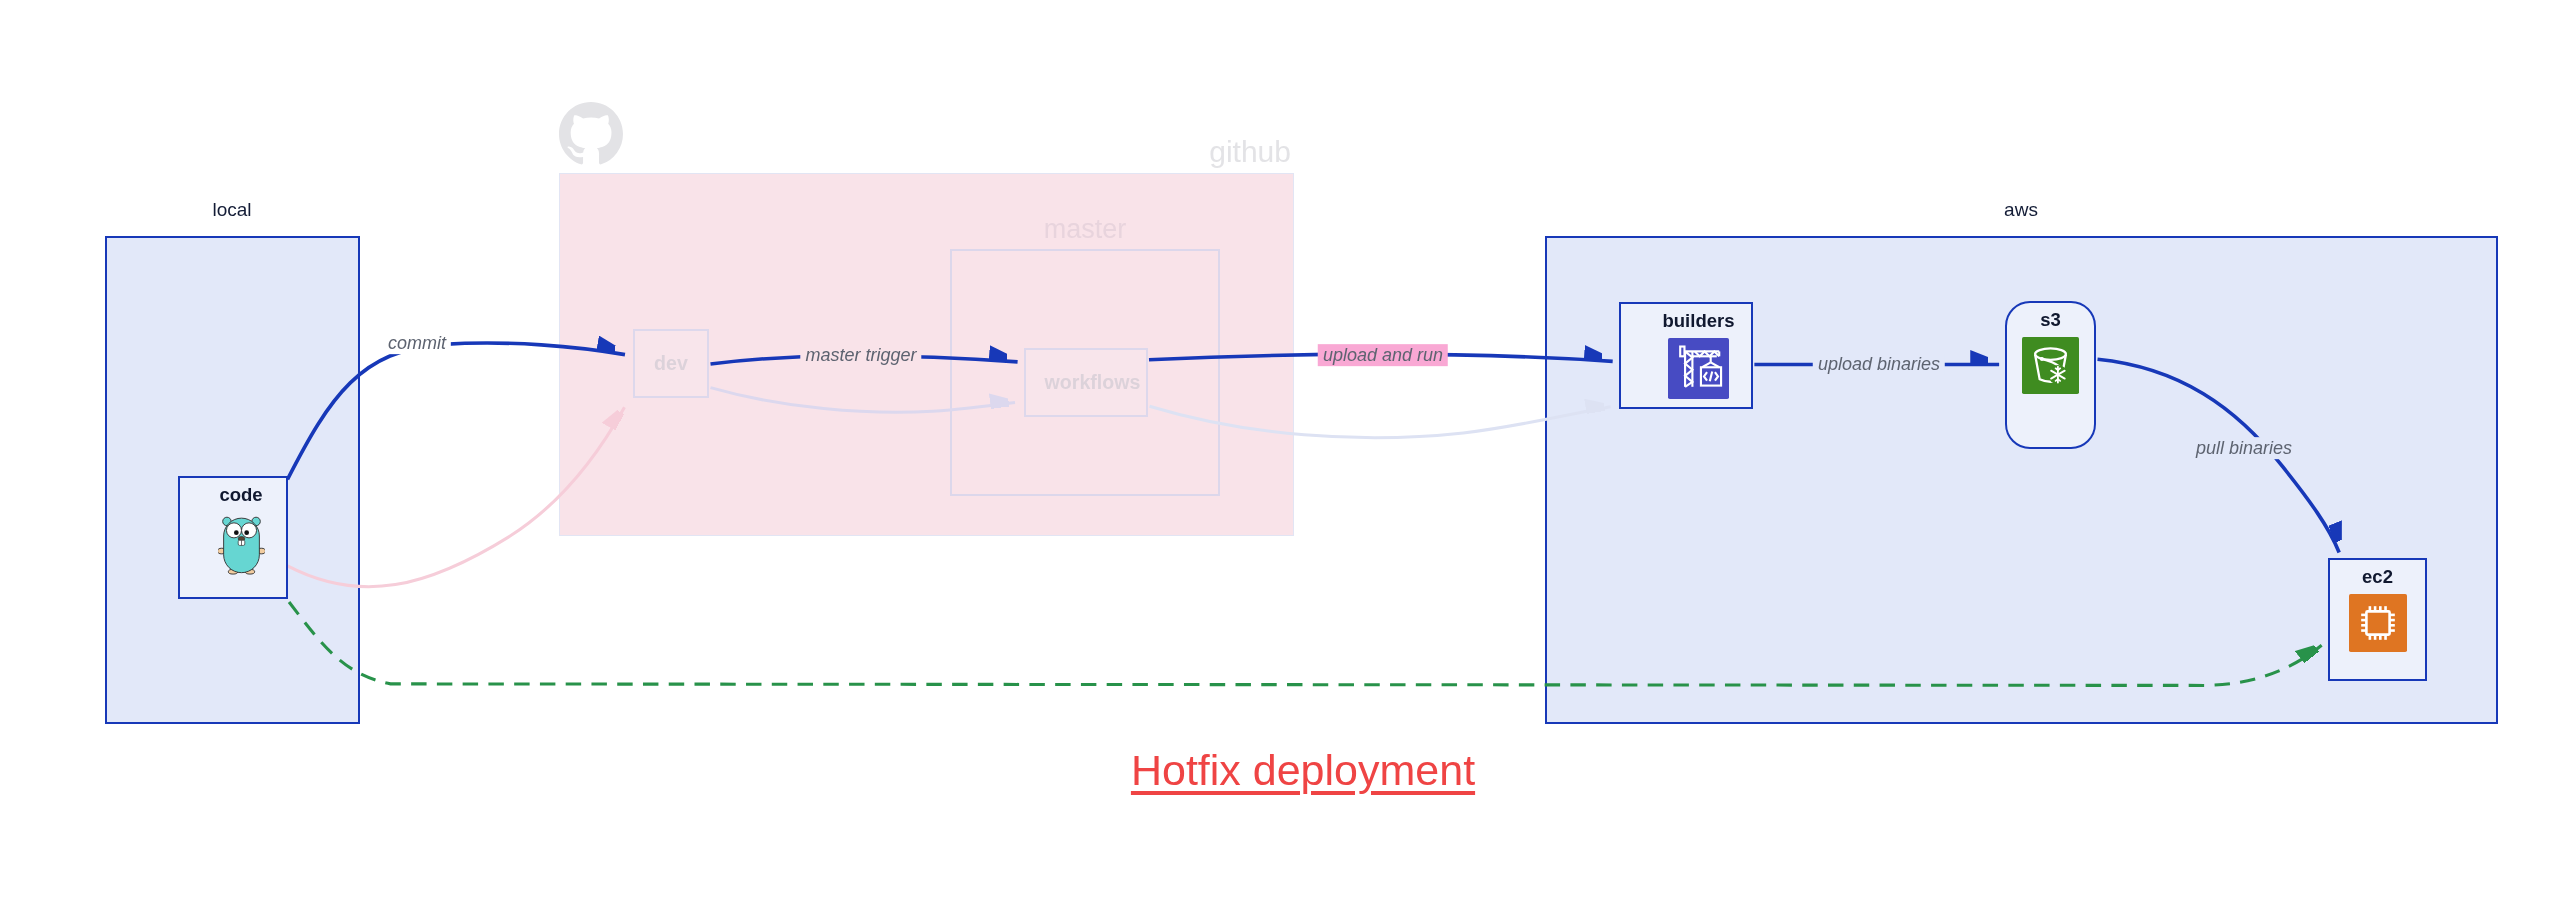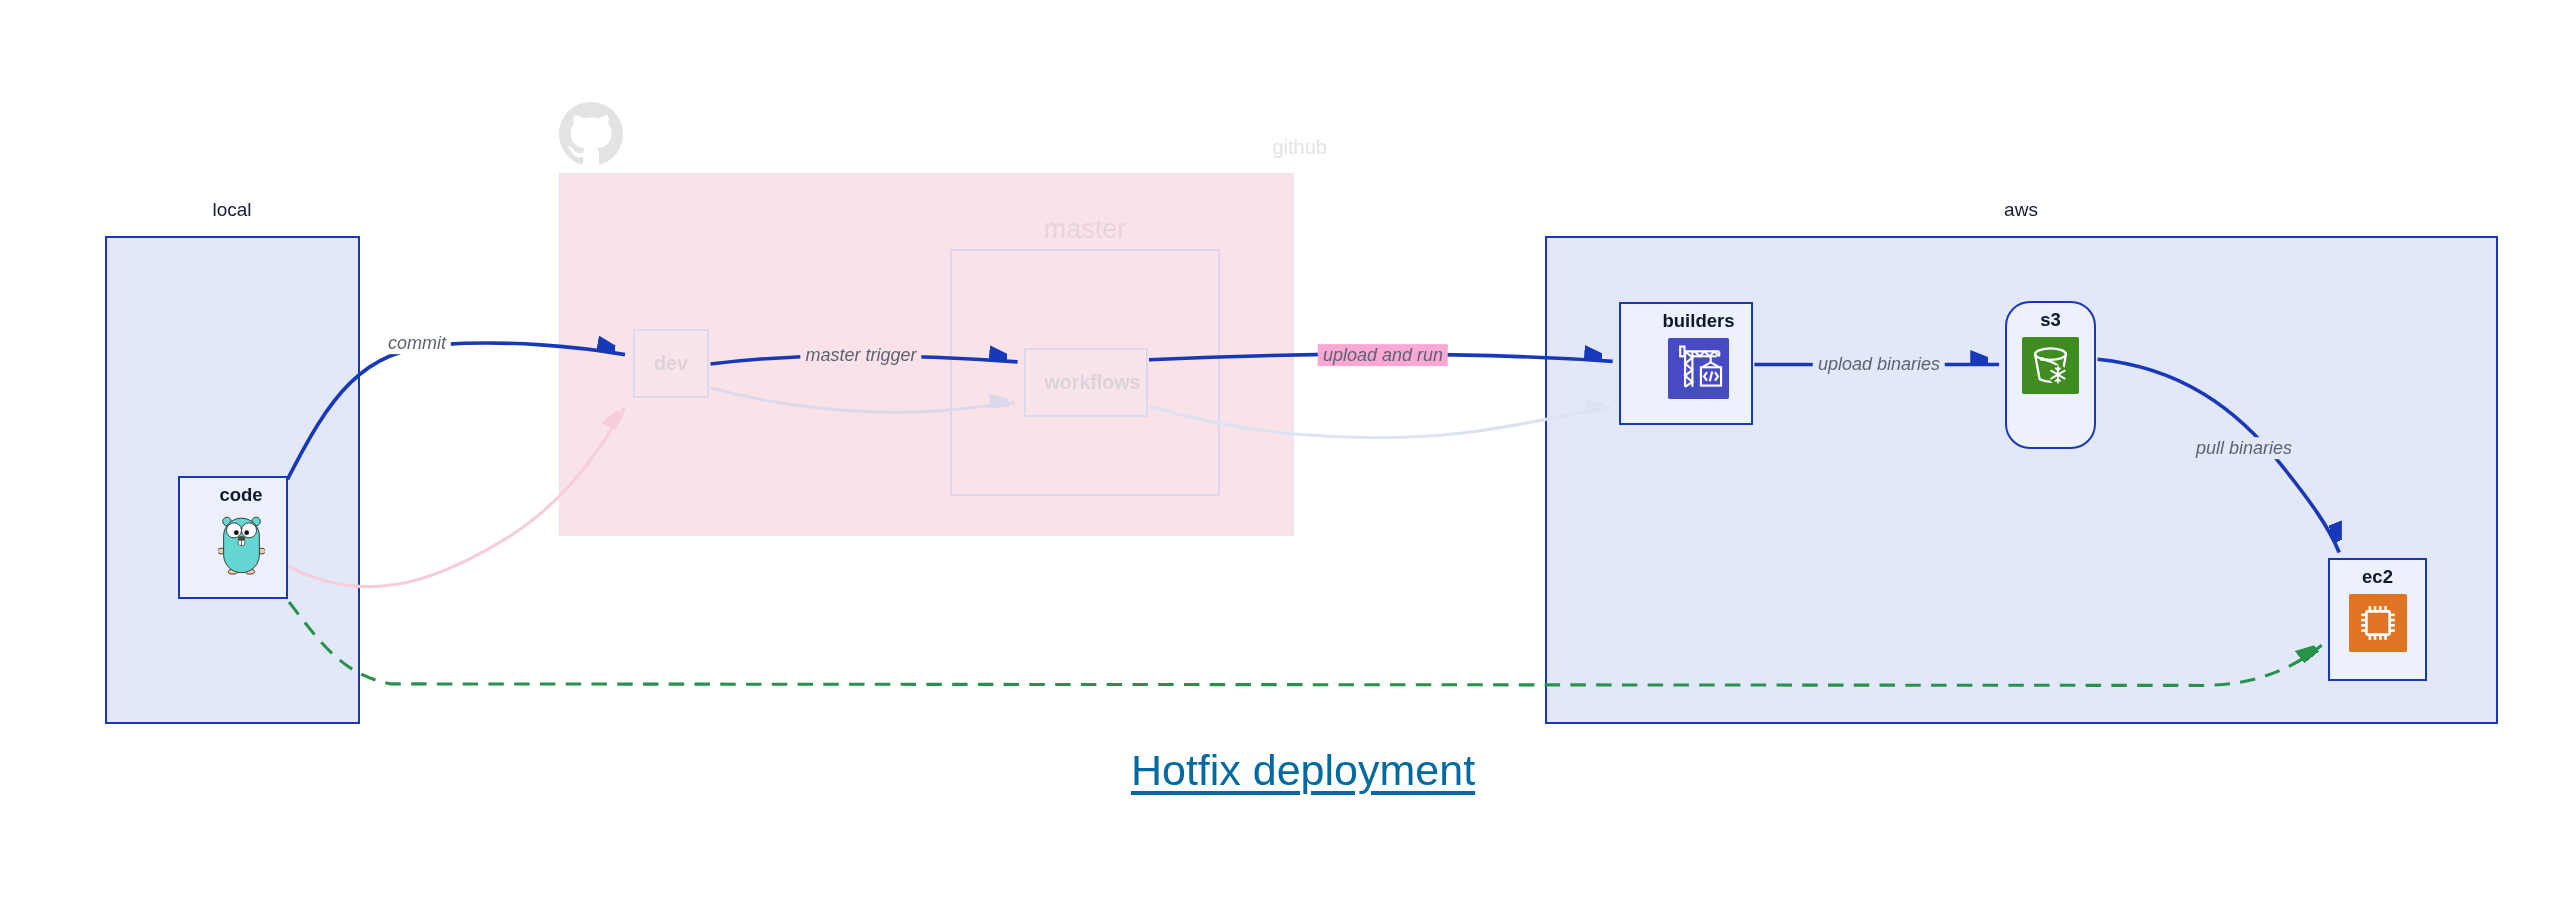--- a/index.html
+++ b/index.html
@@ -9,50 +9,50 @@
   
   .container{position:absolute;box-sizing:border-box;}
   .c-local{left:105px;top:236px;width:255px;height:488px;background:#e2e8f9;border:2.6px solid #1738b8;}
   .c-aws{left:1545px;top:236px;width:953px;height:488px;background:#e2e8f9;border:2.6px solid #1738b8;}
   .c-github{left:559px;top:173px;width:735px;height:363px;background:#f9e3e9;border:1.5px solid #e2e5f4;}
   .c-master{left:950px;top:249px;width:270px;height:247px;background:transparent;border:2.1px solid #dcd7eb;}
 
   .clabel{position:absolute;color:#131c36;font-size:19px;line-height:1;}
   .clabel.local{left:232px;top:200px;transform:translateX(-50%);}
   .clabel.aws{left:2021px;top:200px;transform:translateX(-50%);}
-  .clabel.github{left:1291px;top:137px;transform:translateX(-100%);color:#e3e3e6;font-size:20px;margin-left:36px;}
+  .clabel.github{left:1291px;top:137px;transform:translateX(-100%);color:#e3e3e6;font-size:30px;}
   .clabel.master{left:1085px;top:216px;transform:translateX(-50%);color:#e8d4dd;font-size:27px;}
 
   .ghlogo{position:absolute;left:559px;top:102px;width:64px;height:64px;}
 
   
   svg.edges{position:absolute;left:0;top:0;width:2604px;height:902px;pointer-events:none;}
 
   
   .elabel{position:absolute;transform:translate(-50%,-50%);font-style:italic;font-size:18px;
           color:#5d6370;white-space:nowrap;padding:0.5px 5.2px;line-height:1.15;}
 
   
   .node{position:absolute;box-sizing:border-box;background:#edf1fb;border:2.6px solid #1738b8;
         display:flex;flex-direction:column;align-items:center;}
   .node .nlabel{font-weight:bold;font-size:18.5px;color:#10182f;margin-top:8.2px;line-height:1;}
   .n-code{left:178px;top:476px;width:110px;height:123px;padding-left:16px;}
-  .n-builders{left:1619px;top:302px;width:134px;height:123px;padding-left:25px;}
+  .n-builders{left:1619px;top:302px;width:134px;height:107px;padding-left:25px;}
   .n-s3{left:2005px;top:301px;width:91px;height:148px;border-radius:25px;}
   .n-ec2{left:2328px;top:558px;width:99px;height:123px;}
   .node.faded{background:#f8e5eb;border:2.1px solid #ddd8ec;justify-content:center;}
   .node.faded .nlabel{margin-top:0;color:#dcd2da;font-size:19.6px;}
   .n-dev{left:633px;top:329px;width:76px;height:69px;}
   .n-workflows{left:1024px;top:348px;width:124px;height:69px;padding-left:13px;}
   .n-workflows .nlabel{color:#e4d9e1;}
   .icon{margin-top:7.2px;}
 
   
   .title{position:absolute;left:1303px;top:746px;transform:translateX(-50%);
-         font-size:43px;color:#0369a1;white-space:nowrap;
+         font-size:43px;color:#ef4444;white-space:nowrap;
          text-decoration:underline;text-decoration-thickness:3.6px;text-underline-offset:6.2px;}
 </style>
 </head>
 <body>
 
 <div class="canvas">
 
   <div class="container c-github"></div>
   <div class="container c-master"></div>
   <div class="container c-local"></div>

